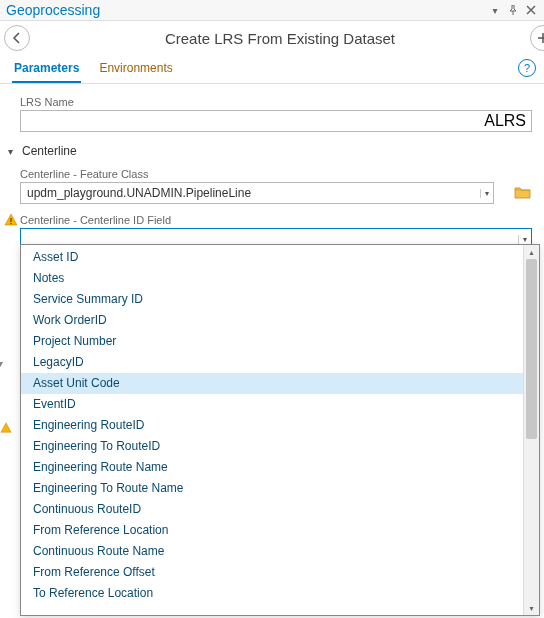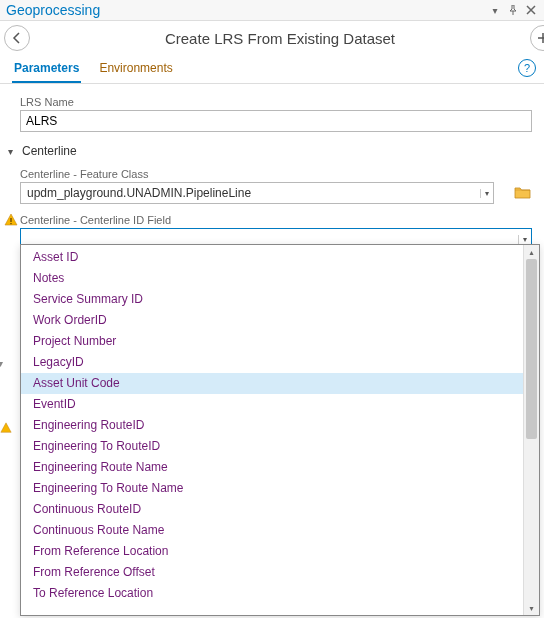--- a/index.html
+++ b/index.html
@@ -12,36 +12,36 @@
 .toolbar { display: flex; align-items: center; padding: 4px 4px; }
 .backbtn { width: 26px; height: 26px; border: 1px solid #bbb; border-radius: 50%; display: flex; align-items: center; justify-content: center; cursor: pointer; color: #555; background: #fff; }
 .tooltitle { flex: 1; text-align: center; font-size: 15px; color: #444; }
 .addbtn { width: 26px; height: 26px; border: 1px solid #bbb; border-radius: 50%; display: flex; align-items: center; justify-content: center; cursor: pointer; color: #555; font-size: 16px; margin-right: -16px; }
 .tabs { display: flex; align-items: center; padding: 0 12px; border-bottom: 1px solid #ddd; position: relative; }
 .tab { padding: 6px 2px; margin-right: 16px; font-size: 12px; color: #a16207; cursor: pointer; border-bottom: 2px solid transparent; }
 .tab.active { color: #007ac2; border-bottom: 2px solid #007ac2; font-weight: 600; }
 .helpbtn { position: absolute; right: 8px; top: 4px; width: 18px; height: 18px; border: 1.5px solid #007ac2; border-radius: 50%; color: #007ac2; font-size: 11px; display: flex; align-items: center; justify-content: center; cursor: pointer; }
 .content { padding: 8px 12px 8px 8px; position: relative; }
 .fieldlabel { font-size: 11px; color: #666; padding: 4px 0 2px 12px; }
-.textinput { width: 512px; margin-left: 12px; border: 1px solid #b8b8b8; padding: 3px 5px; font-size: 12px; height: 22px; }
+.textinput { width: 512px; margin-left: 12px; border: 1px solid #b8b8b8; padding: 3px 5px; font-size: 16px; height: 22px; text-align: right; }
 .section { margin-top: 10px; }
 .section-header { display: flex; align-items: center; gap: 4px; padding: 2px 0; cursor: pointer; }
 .section-header .chev { font-size: 10px; color: #555; width: 10px; }
 .section-header .sectitle { font-weight: 400; font-size: 12px; color: #333; }
 .subfield { margin-top: 4px; position: relative; }
 .inputrow { display: flex; align-items: center; margin-left: 12px; gap: 20px; }
 .combo { flex: 1; border: 1px solid #b8b8b8; height: 22px; display: flex; align-items: center; justify-content: space-between; background: #fff; padding: 0 4px 0 6px; font-size: 12px; }
 .combo .val { color: #333; overflow: hidden; text-overflow: ellipsis; white-space: nowrap; }
 .combo .drop { font-size: 8px; color: #555; border-left: 1px solid #ccc; padding-left: 4px; cursor: pointer; }
 .combo.focused { border-color: #007ac2; }
 .folder-icon { width: 18px; height: 18px; cursor: pointer; display: flex; align-items: center; justify-content: center; }
 .warn-icon { position: absolute; left: -4px; top: 3px; width: 14px; height: 14px; }
 .dropdown-panel { position: absolute; left: 20px; top: 244px; width: 520px; height: 372px; background: #fff; border: 1px solid #888; box-shadow: 0 2px 8px rgba(0,0,0,0.15); z-index: 50; display: flex; }
 .dropdown-list { flex: 1; overflow: hidden; padding: 2px 0; }
-.dropdown-item { padding: 3px 6px 3px 12px; font-size: 12px; color: #701a75; cursor: pointer; line-height: 15px; }
+.dropdown-item { padding: 3px 6px 3px 12px; font-size: 12px; color: #0c4a6e; cursor: pointer; line-height: 15px; }
 .dropdown-item.highlighted { background: #d5ebf9; }
 .dropdown-scrollbar { width: 16px; background: #f1f1f1; border-left: 1px solid #ddd; position: relative; }
 .dropdown-thumb { position: absolute; left: 2px; right: 2px; top: 14px; height: 180px; background: #c7c7c7; border-radius: 2px; }
 .dropdown-arrow-up, .dropdown-arrow-down { position: absolute; left: 0; right: 0; height: 14px; display: flex; align-items: center; justify-content: center; font-size: 8px; color: #666; }
 .dropdown-arrow-up { top: 0; }
 .dropdown-arrow-down { bottom: 0; }
 .side-chevrons { position: absolute; left: -2px; width: 12px; }
 .sc { font-size: 10px; color: #888; cursor: pointer; position: absolute; }
 </style>
 </head>
@@ -147,22 +147,22 @@
       <div class="dropdown-item">Work OrderID</div>
       <div class="dropdown-item">Project Number</div>
       <div class="dropdown-item">LegacyID</div>
       <div class="dropdown-item highlighted">Asset Unit Code</div>
       <div class="dropdown-item">EventID</div>
       <div class="dropdown-item">Engineering RouteID</div>
       <div class="dropdown-item">Engineering To RouteID</div>
       <div class="dropdown-item">Engineering Route Name</div>
       <div class="dropdown-item">Engineering To Route Name</div>
       <div class="dropdown-item">Continuous RouteID</div>
+      <div class="dropdown-item">From Reference Location</div>
       <div class="dropdown-item">Continuous Route Name</div>
-      <div class="dropdown-item">From Reference Location</div>
       <div class="dropdown-item">From Reference Offset</div>
       <div class="dropdown-item">To Reference Location</div>
     </div>
   <div class="dropdown-scrollbar">
     <div class="dropdown-arrow-up">▴</div>
     <div class="dropdown-thumb"></div>
     <div class="dropdown-arrow-down">▾</div>
   </div>
 </div>
 

